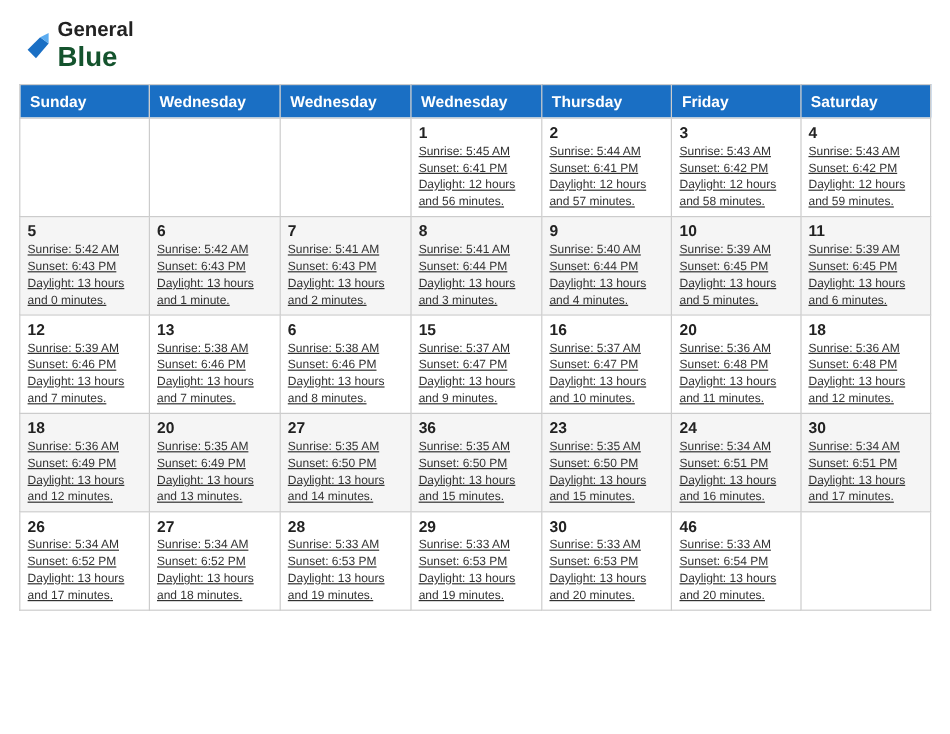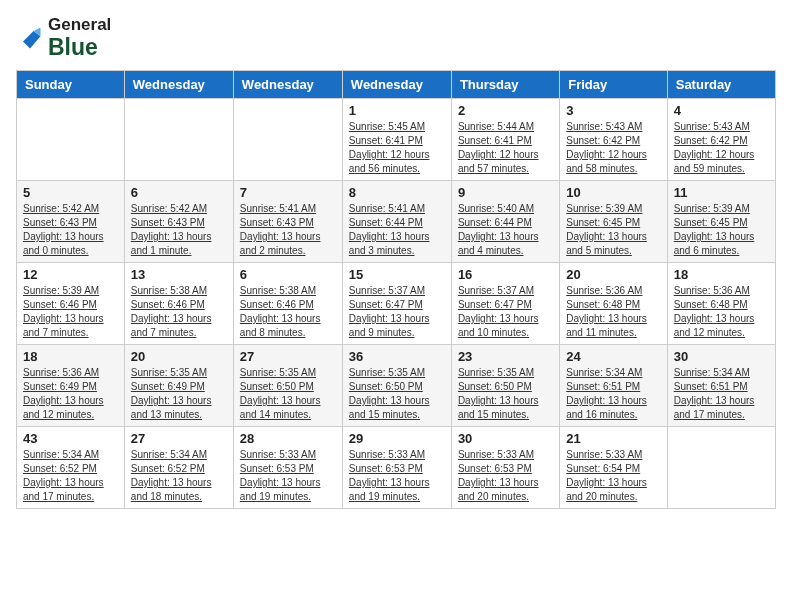--- a/index.html
+++ b/index.html
@@ -292,21 +292,21 @@
         <td>
           <span class="day-num">30</span>
           <div class="day-info">Sunrise: 5:34 AM
 Sunset: 6:51 PM
 Daylight: 13 hours
 and 17 minutes.</div>
         </td>
       </tr>
       <tr>
         <td>
-          <span class="day-num">43</span>
+          <span class="day-num">26</span>
           <div class="day-info">Sunrise: 5:34 AM
 Sunset: 6:52 PM
 Daylight: 13 hours
 and 17 minutes.</div>
         </td>
         <td>
           <span class="day-num">27</span>
           <div class="day-info">Sunrise: 5:34 AM
 Sunset: 6:52 PM
 Daylight: 13 hours
@@ -327,21 +327,21 @@
 and 19 minutes.</div>
         </td>
         <td>
           <span class="day-num">30</span>
           <div class="day-info">Sunrise: 5:33 AM
 Sunset: 6:53 PM
 Daylight: 13 hours
 and 20 minutes.</div>
         </td>
         <td>
-          <span class="day-num">21</span>
+          <span class="day-num">46</span>
           <div class="day-info">Sunrise: 5:33 AM
 Sunset: 6:54 PM
 Daylight: 13 hours
 and 20 minutes.</div>
         </td>
         <td class="empty-cell"></td>
       </tr>
     </tbody>
 </table>
 

